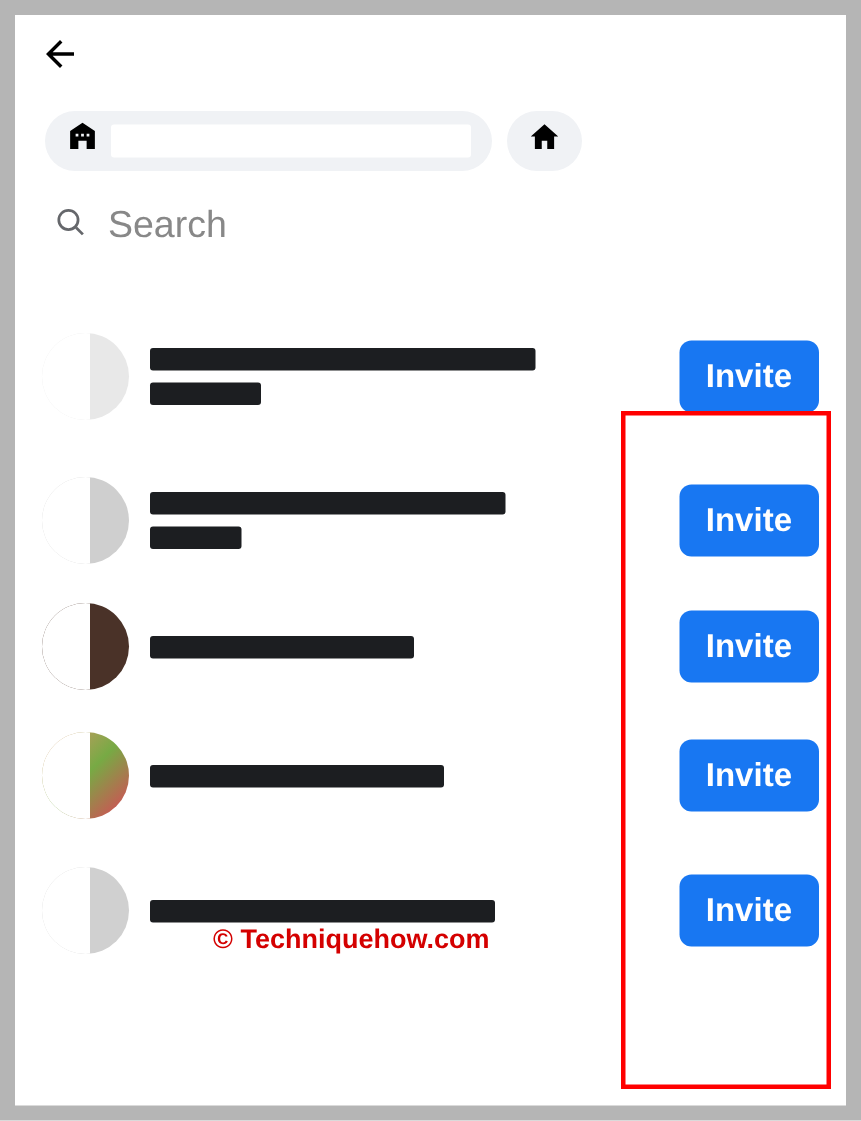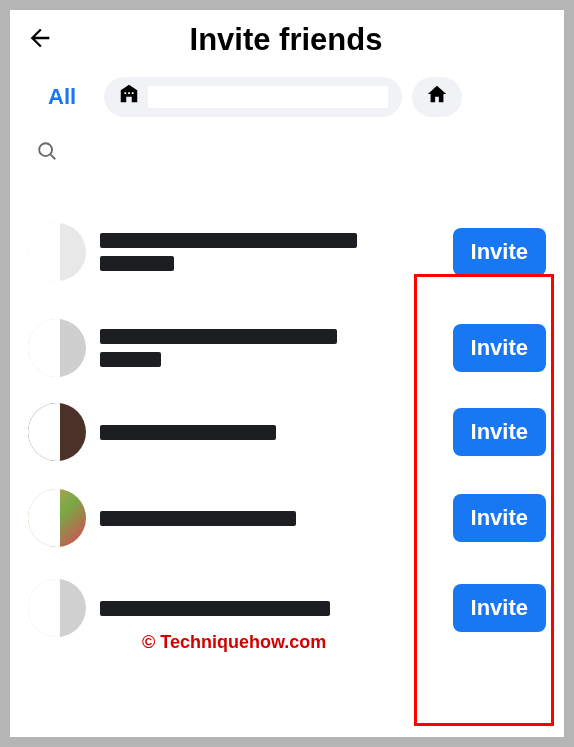--- a/index.html
+++ b/index.html
@@ -159,21 +159,21 @@
       position: absolute;
       border: 3px solid #ff0000;
       top: 264px;
       left: 404px;
       width: 140px;
       height: 452px;
       pointer-events: none;
     }
     .watermark {
       position: absolute;
-      bottom: 84px;
+      bottom: 100px;
       left: 132px;
       color: #d40000;
       font-size: 18px;
       font-weight: 700;
       pointer-events: none;
     }
     .av1 { background: #e8e8e8; }
     .av2 { background: #cfcfcf; }
     .av3 { background: #4a3228; }
     .av4 { background: linear-gradient(135deg,#c96 10%,#7a4 50%,#c55 90%); }
@@ -183,25 +183,23 @@
 <body>
 
 <div class="app-container">
 
   <div class="header">
     <span class="back-arrow">
       <svg width="28" height="28" viewBox="0 0 24 24">
           <path d="M20 11H7.8l5.6-5.6L12 4l-8 8 8 8 1.4-1.4L7.8 13H20z" fill="#000"></path>
         </svg>
     </span>
-    <div class="title">Invite friends</div>
   </div>
 
   <div class="filter-row">
-    <div class="filter-tab active">All</div>
     <div class="filter-tab chip">
       <span class="chip-icon">
         <svg viewBox="0 0 24 24">
             <path d="M3 21V8l9-6 9 6v13h-6v-6H9v6H3zm4-9h2v-2H7v2zm4 0h2v-2h-2v2zm4 0h2v-2h-2v2z"></path>
           </svg>
       </span>
       <span class="chip-text"></span>
     </div>
     <div class="filter-tab chip2">
       <span class="chip-icon">
@@ -212,20 +210,21 @@
     </div>
   </div>
 
   <div class="search-row">
     <span class="search-icon">
       <svg viewBox="0 0 24 24">
           <circle cx="10.5" cy="10.5" r="7"></circle>
           <line x1="21" y1="21" x2="16" y2="16"></line>
         </svg>
     </span>
+    <input class="search-input" type="text" placeholder="Search" style="">
   </div>
 
   <div class="list-area">
 
     <div class="friend-row" style="min-height:96px;">
       <div class="avatar-wrap av1">
           <div class="avatar-mask"></div>
         </div>
       <div class="friend-name">
         <div class="name-bar" style="width:76%;"></div>

